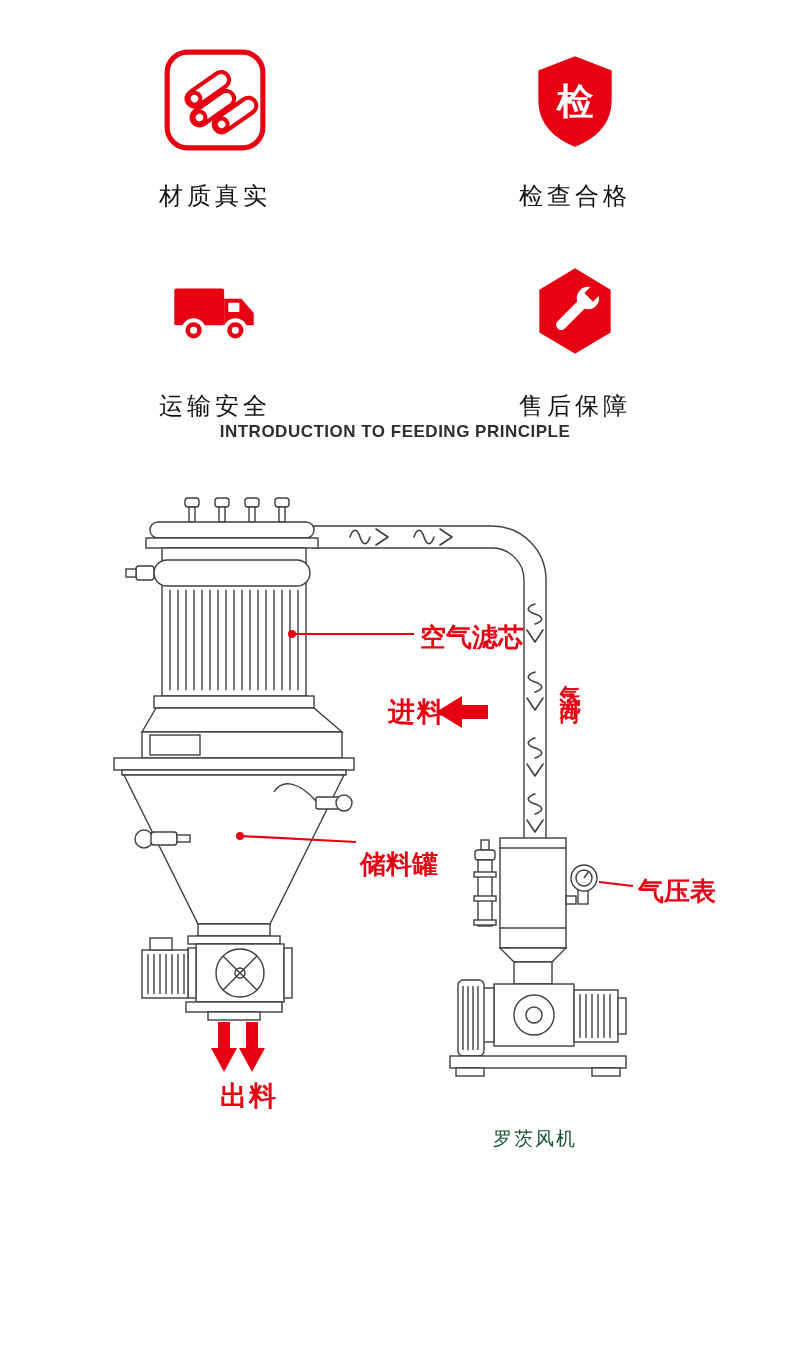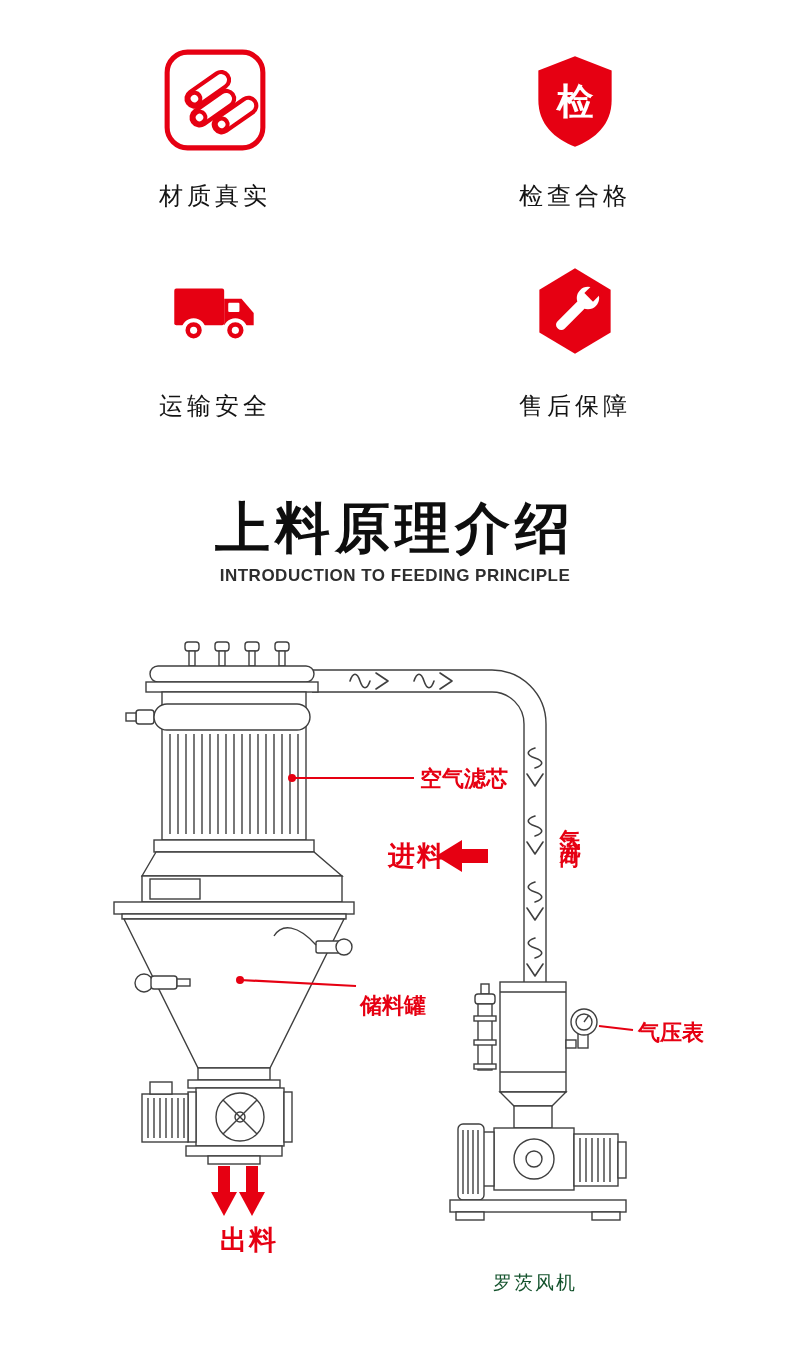--- a/index.html
+++ b/index.html
@@ -28,21 +28,21 @@
   }
   .sec-subtitle {
     text-align:center; font-size:17px; font-weight:bold;
     letter-spacing:.5px; color:#2e2e2e;
   }
 
   
   .diagram { position:relative; width:790px; height:709px; margin-top:34px; }
   .diagram svg.drawing { position:absolute; left:0; top:0; }
   .dlabel { position:absolute; color:#e60012; font-weight:bold; white-space:nowrap; }
-  .lbl-sm { font-size:22px; }
+  .lbl-sm { font-size:26px; }
   .lbl-lg { font-size:27px; letter-spacing:2px; }
   .lbl-vert {
     writing-mode:vertical-rl; text-orientation:upright; letter-spacing:6px;
     font-size:21px;
   }
   .lbl-center { text-align:right; }
   .lbl-black { position:absolute; color:#14532d; font-size:19px; font-weight:normal;
     letter-spacing:2px; text-align:center; }
 </style>
 </head>
@@ -97,21 +97,20 @@
           <circle cx="55" cy="38" r="11" fill="#ffffff"></circle>
           <rect x="49" y="24" width="12" height="13" fill="#e60012"></rect>
           <rect x="50" y="44" width="10" height="36" rx="4.5" fill="#ffffff"></rect>
         </g>
       </svg>
       <span class="feature-label">售后保障</span>
     </div>
 
   </div>
 
-  <div class="sec-title">上料原理介绍</div>
   <div class="sec-subtitle">INTRODUCTION TO FEEDING PRINCIPLE</div>
 
   <div class="diagram">
 
     <svg class="drawing" width="790" height="709" viewBox="0 0 790 709">
 
       <g fill="none" stroke="#3f3f3f" stroke-width="1.4">
         <path d="M312,50 H492 A54,54 0 0 1 546,104 V362"></path>
         <path d="M312,72 H492 A32,32 0 0 1 524,104 V362"></path>
       </g>

